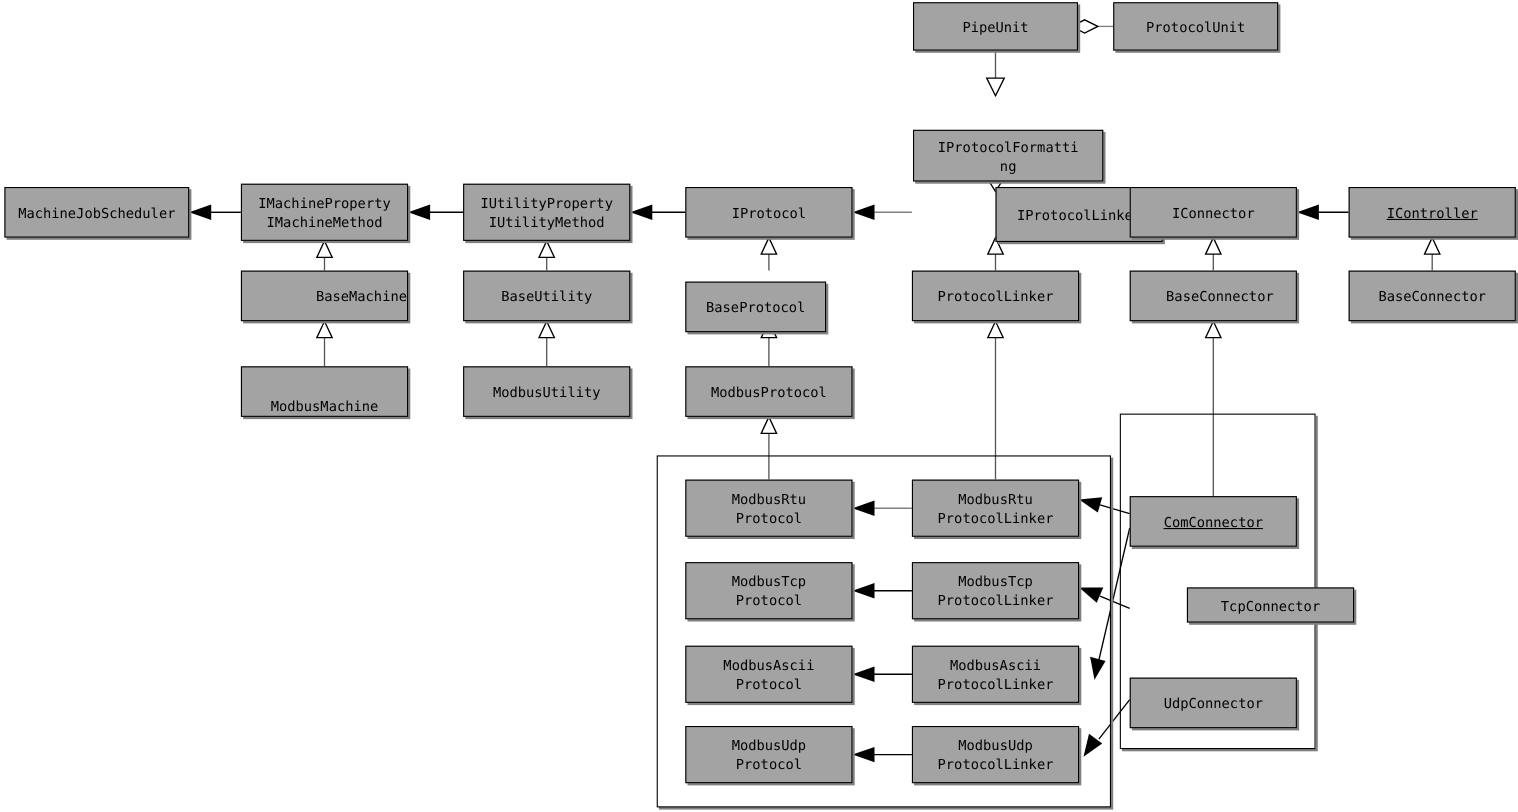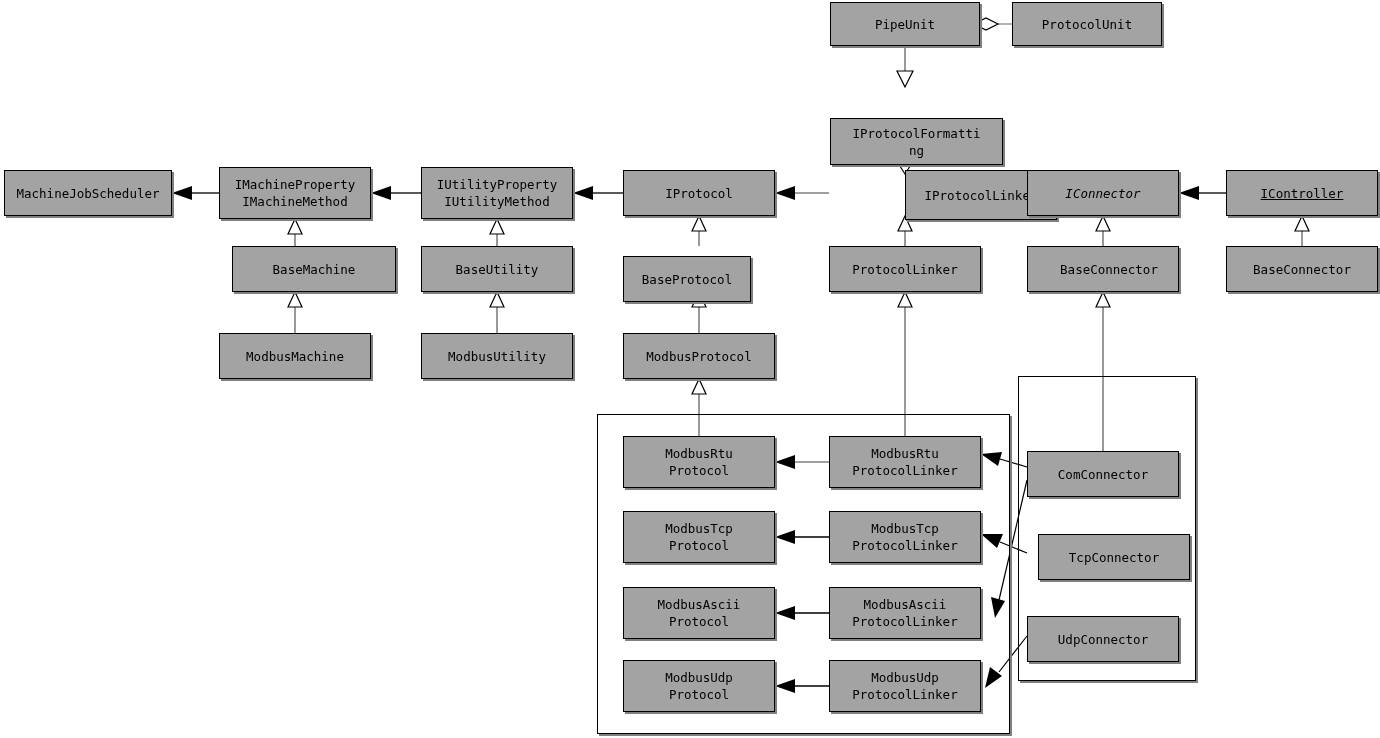--- a/index.html
+++ b/index.html
@@ -219,29 +219,29 @@
   </div>
 
   <div class="node" style="left:623px; top:170px; width:152px; height:46px;">
     <span class="node-label">IProtocol</span>
   </div>
 
   <div class="node" style="left:869px; top:170px; width:152px; height:50px;margin-left:36px;">
     <span class="node-label">IProtocolLinker</span>
   </div>
 
-  <div class="node" style="left:1027px; top:170px; width:152px; height:46px;font-style:italic;">
+  <div class="node" style="left:1027px; top:170px; width:152px; height:46px;">
     <span class="node-label">IConnector</span>
   </div>
 
   <div class="node" style="left:1226px; top:170px; width:152px; height:46px;text-decoration:underline;">
     <span class="node-label">IController</span>
   </div>
 
-  <div class="node" style="left:232px; top:246px; width:164px; height:46px;">
+  <div class="node" style="left:219px; top:246px; width:152px; height:46px;justify-content:flex-end;">
     <span class="node-label">BaseMachine</span>
   </div>
 
   <div class="node" style="left:421px; top:246px; width:152px; height:46px;">
     <span class="node-label">BaseUtility</span>
   </div>
 
   <div class="node" style="left:623px; top:256px; width:128px; height:46px;">
     <span class="node-label">BaseProtocol</span>
   </div>
@@ -251,21 +251,21 @@
   </div>
 
   <div class="node" style="left:1027px; top:246px; width:152px; height:46px;padding-left:12px;">
     <span class="node-label">BaseConnector</span>
   </div>
 
   <div class="node" style="left:1226px; top:246px; width:152px; height:46px;">
     <span class="node-label">BaseConnector</span>
   </div>
 
-  <div class="node" style="left:219px; top:333px; width:152px; height:46px;">
+  <div class="node" style="left:219px; top:333px; width:152px; height:46px;align-items:flex-end;">
     <span class="node-label">ModbusMachine</span>
   </div>
 
   <div class="node" style="left:421px; top:333px; width:152px; height:46px;">
     <span class="node-label">ModbusUtility</span>
   </div>
 
   <div class="node" style="left:623px; top:333px; width:152px; height:46px;">
     <span class="node-label">ModbusProtocol</span>
   </div>
@@ -303,25 +303,25 @@
   <div class="node" style="left:623px; top:660px; width:152px; height:52px;">
     <span class="node-label">ModbusUdp
 Protocol</span>
   </div>
 
   <div class="node" style="left:829px; top:660px; width:152px; height:52px;">
     <span class="node-label">ModbusUdp
 ProtocolLinker</span>
   </div>
 
-  <div class="node" style="left:1027px; top:451px; width:152px; height:46px;">
+  <div class="node" style="left:1027px; top:451px; width:152px; height:46px;text-decoration:underline;">
     <span class="node-label">ComConnector</span>
   </div>
 
-  <div class="node" style="left:1038px; top:534px; width:152px; height:46px;">
+  <div class="node" style="left:1079px; top:534px; width:152px; height:32px;">
     <span class="node-label">TcpConnector</span>
   </div>
 
   <div class="node" style="left:1027px; top:616px; width:152px; height:46px;">
     <span class="node-label">UdpConnector</span>
   </div>
 
 </div>
 
 </body></html>

